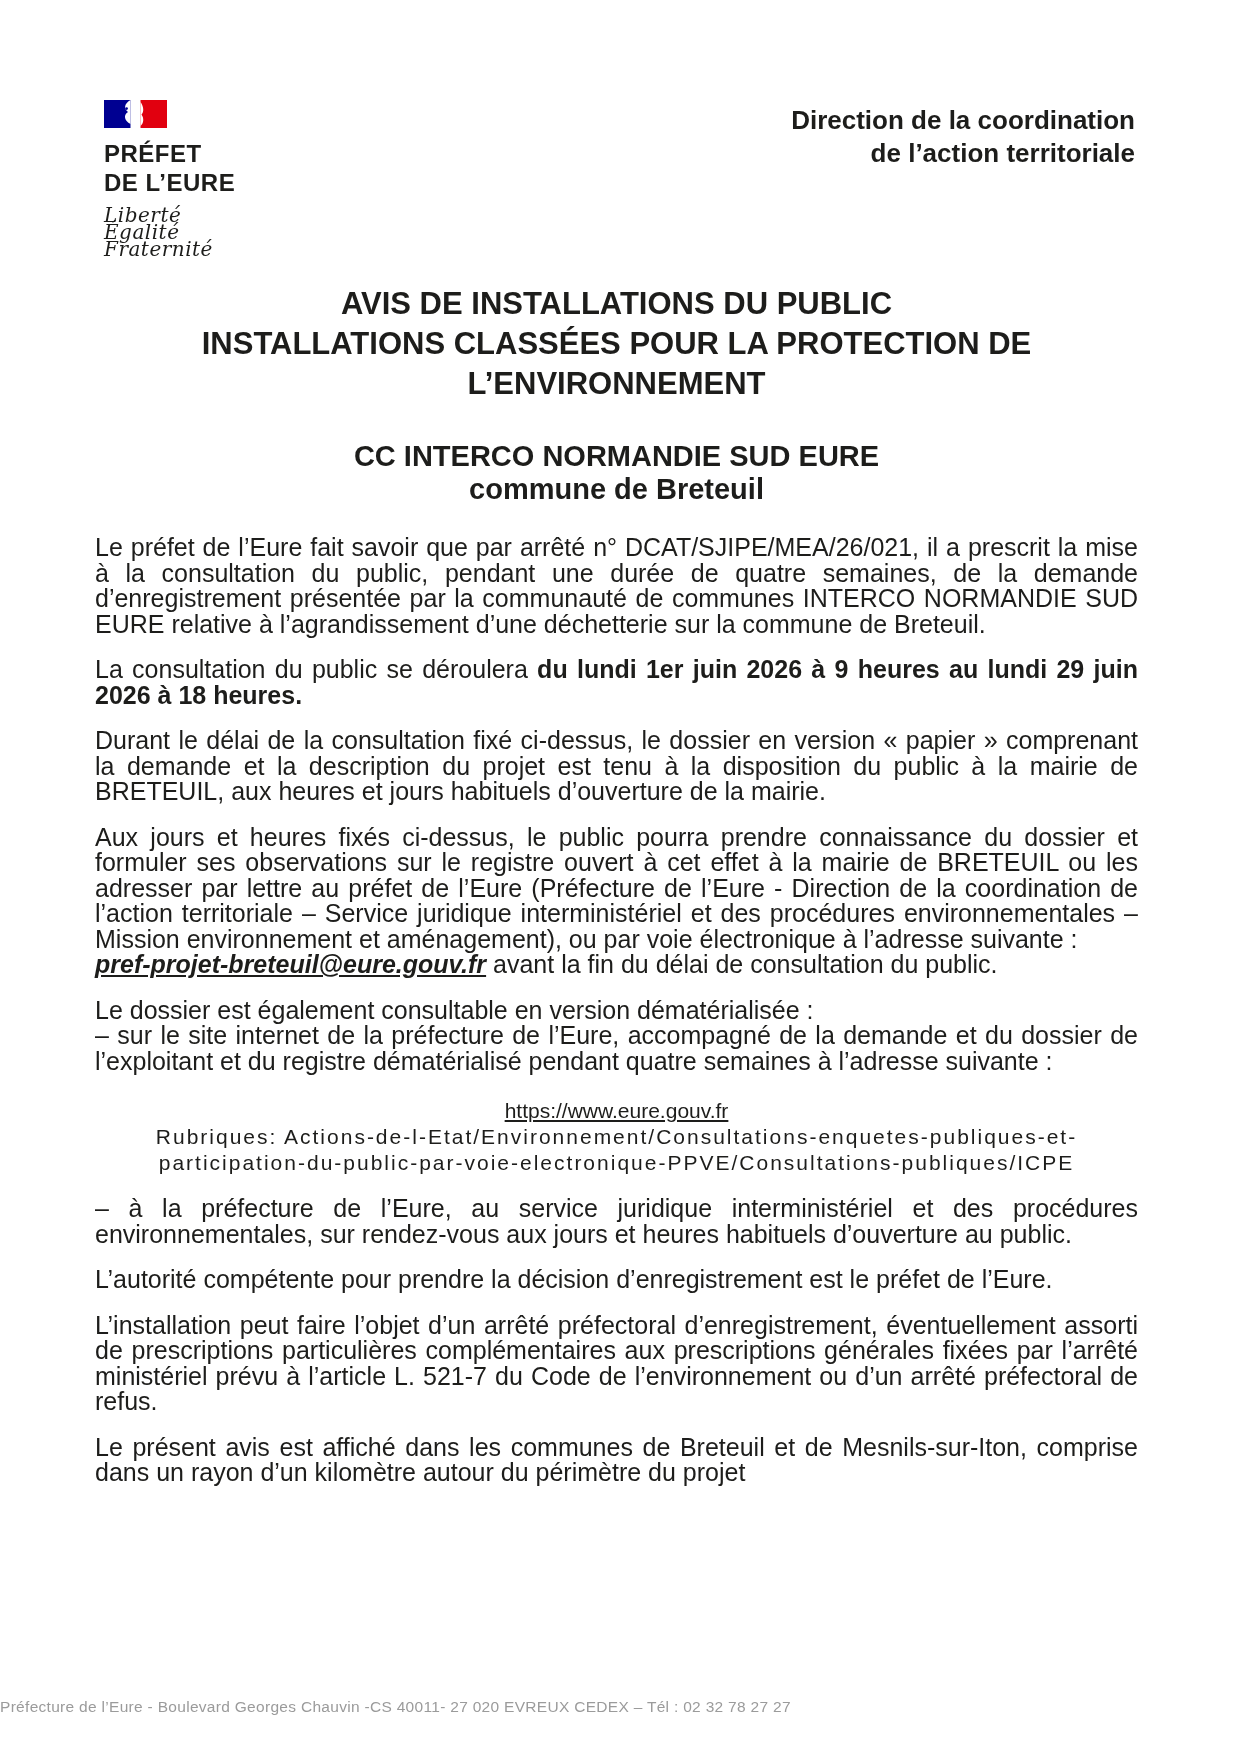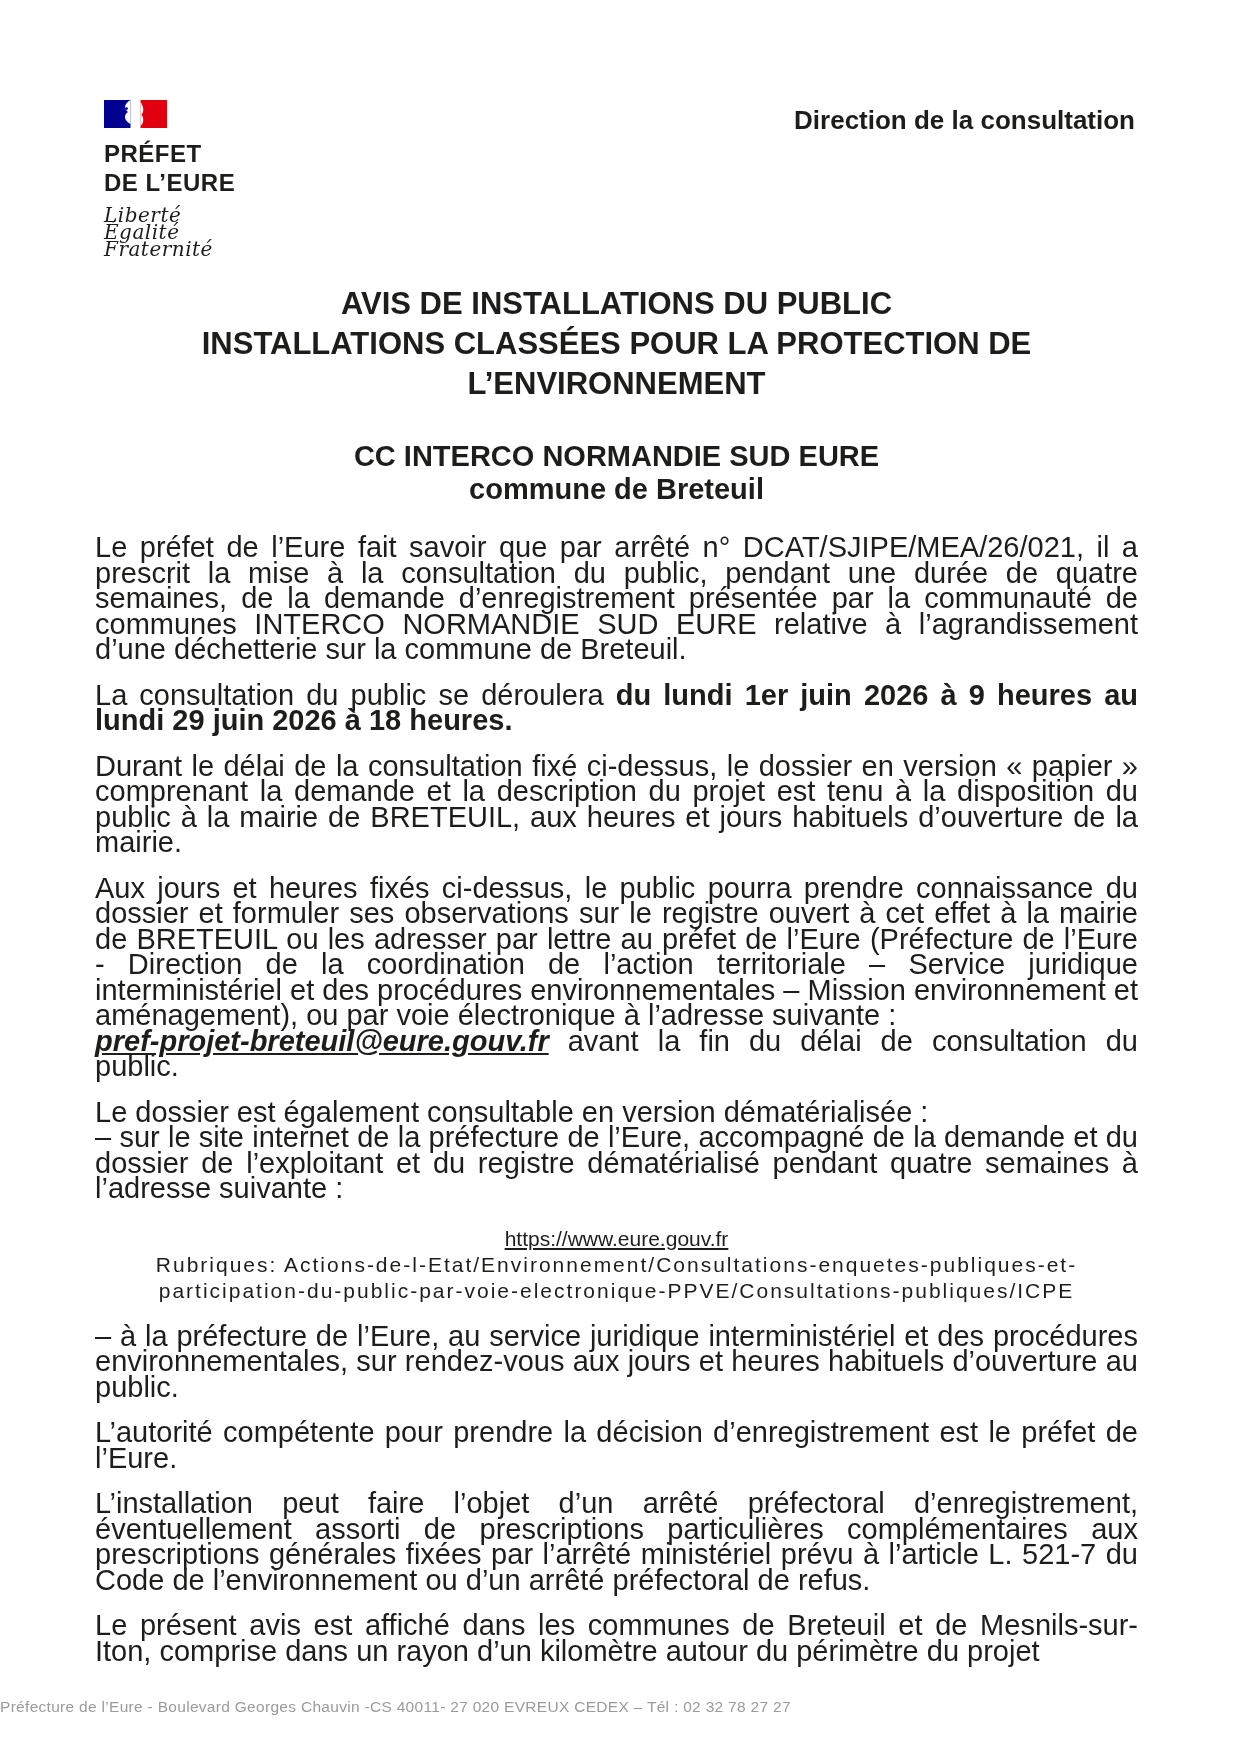--- a/index.html
+++ b/index.html
@@ -49,21 +49,21 @@
     margin-top: 26px;
   }
   .subtitle {
     text-align: center;
     font-weight: bold;
     font-size: 29px;
     line-height: 33px;
     margin-top: 36px;
   }
   .para {
-    font-size: 29px;
+    font-size: 25px;
     line-height: 25.5px;
     text-align: justify;
     margin: 20px 0 0 0;
   }
   .para.first { margin-top: 29px; }
   .block { display: block; }
   .email {
     font-weight: bold;
     font-style: italic;
     text-decoration: underline;
@@ -107,21 +107,22 @@
         <div>PRÉFET</div>
         <div>DE L’EURE</div>
       </div>
       <div class="motto">
         <div>Liberté</div>
         <div>Égalité</div>
         <div>Fraternité</div>
       </div>
     </div>
     <div class="direction">
-      <div>Direction de la consultation</div>
+      <div>Direction de la coordination</div>
+      <div>de l’action territoriale</div>
     </div>
   </div>
 
   <div class="content">
 
     <div class="title">
       <div>AVIS DE INSTALLATIONS DU PUBLIC</div>
       <div>INSTALLATIONS CLASSÉES POUR LA PROTECTION DE</div>
       <div>L’ENVIRONNEMENT</div>
     </div>

